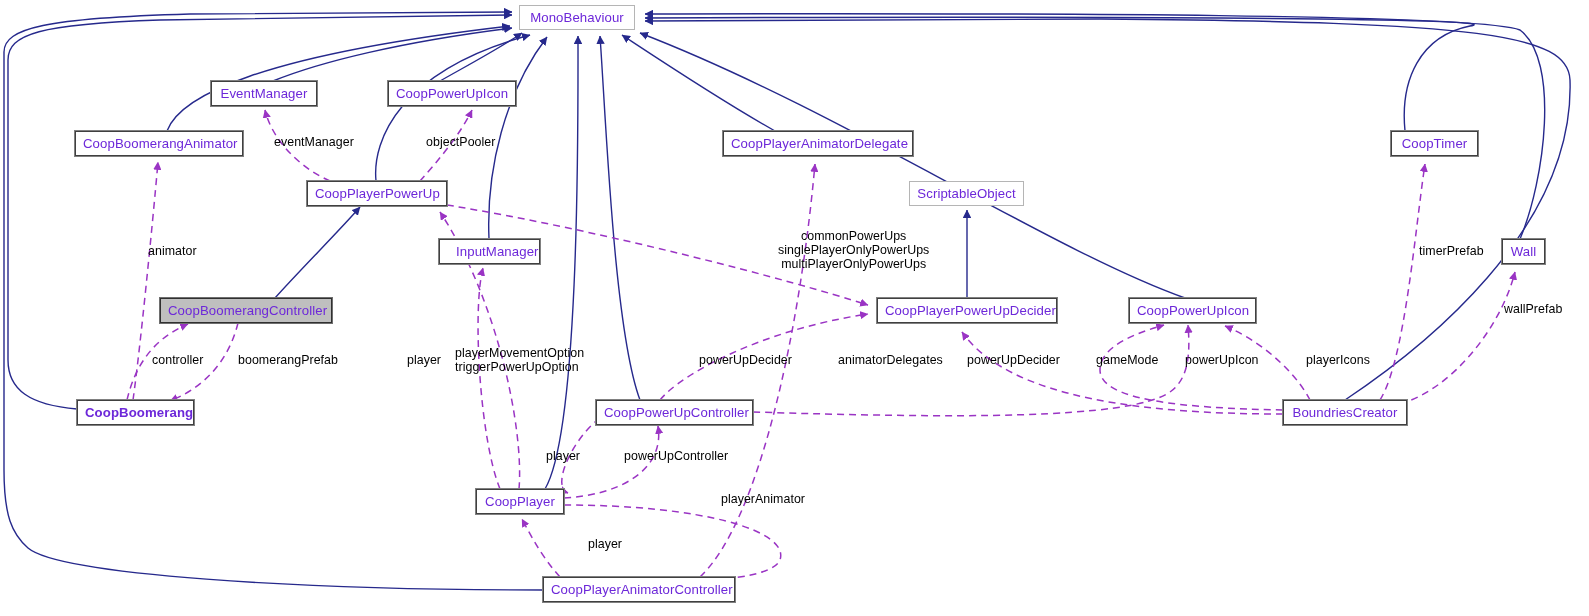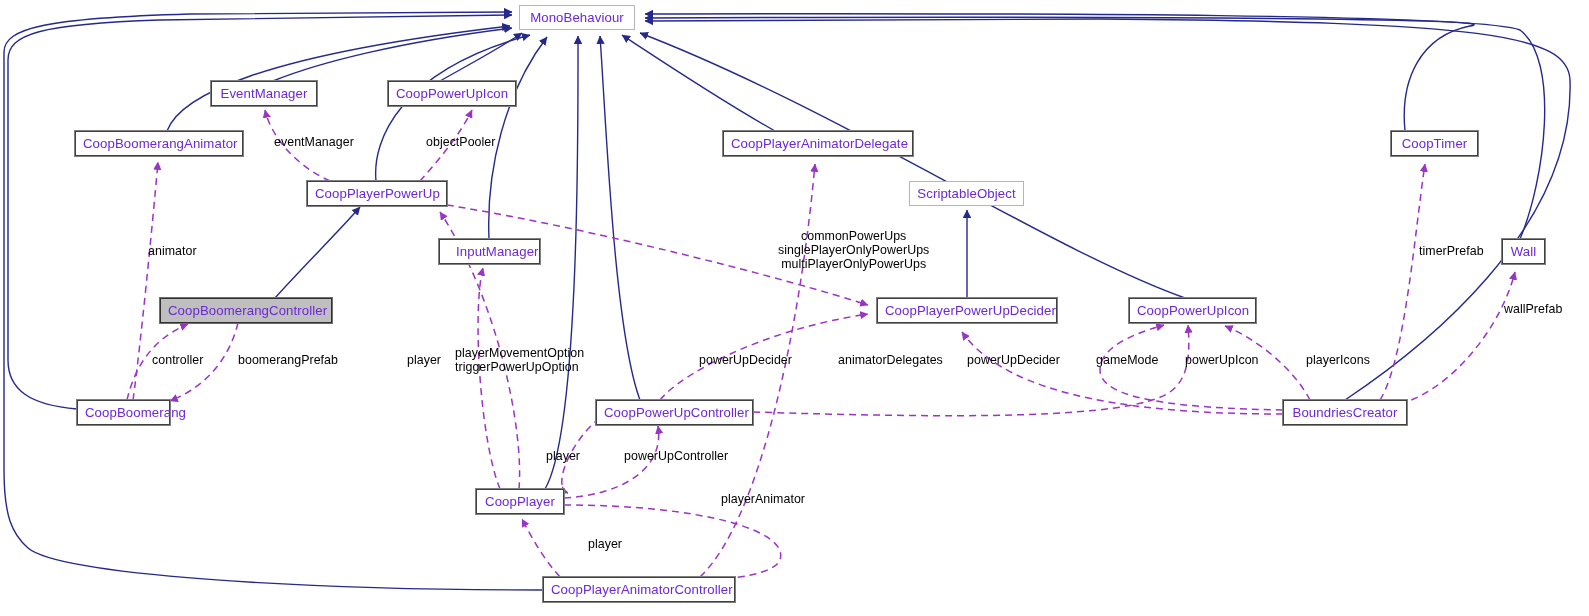--- a/index.html
+++ b/index.html
@@ -152,21 +152,21 @@
     <div class="node" style="left:439px; top:239px; width:101px;padding-left:16px;">InputManager</div>
 
     <div class="node" style="left:1502px; top:239px; width:43px;">Wall</div>
 
     <div class="node" style="left:877px; top:298px; width:180px;">CoopPlayerPowerUpDecider</div>
 
     <div class="node current" style="left:160px; top:298px; width:172px;">CoopBoomerangController</div>
 
     <div class="node" style="left:1129px; top:298px; width:127px;">CoopPowerUpIcon</div>
 
-    <div class="node" style="left:77px; top:400px; width:93px;">CoopBoomerang</div>
+    <div class="node" style="left:77px; top:400px; width:117px;font-weight:bold;">CoopBoomerang</div>
 
     <div class="node" style="left:596px; top:400px; width:157px;">CoopPowerUpController</div>
 
     <div class="node" style="left:1283px; top:400px; width:124px;">BoundriesCreator</div>
 
     <div class="node" style="left:476px; top:489px; width:88px;">CoopPlayer</div>
 
     <div class="node" style="left:543px; top:577px; width:192px;">CoopPlayerAnimatorController</div>
 
     <div class="edge-label" style="left:274px; top:135px;">eventManager</div>

